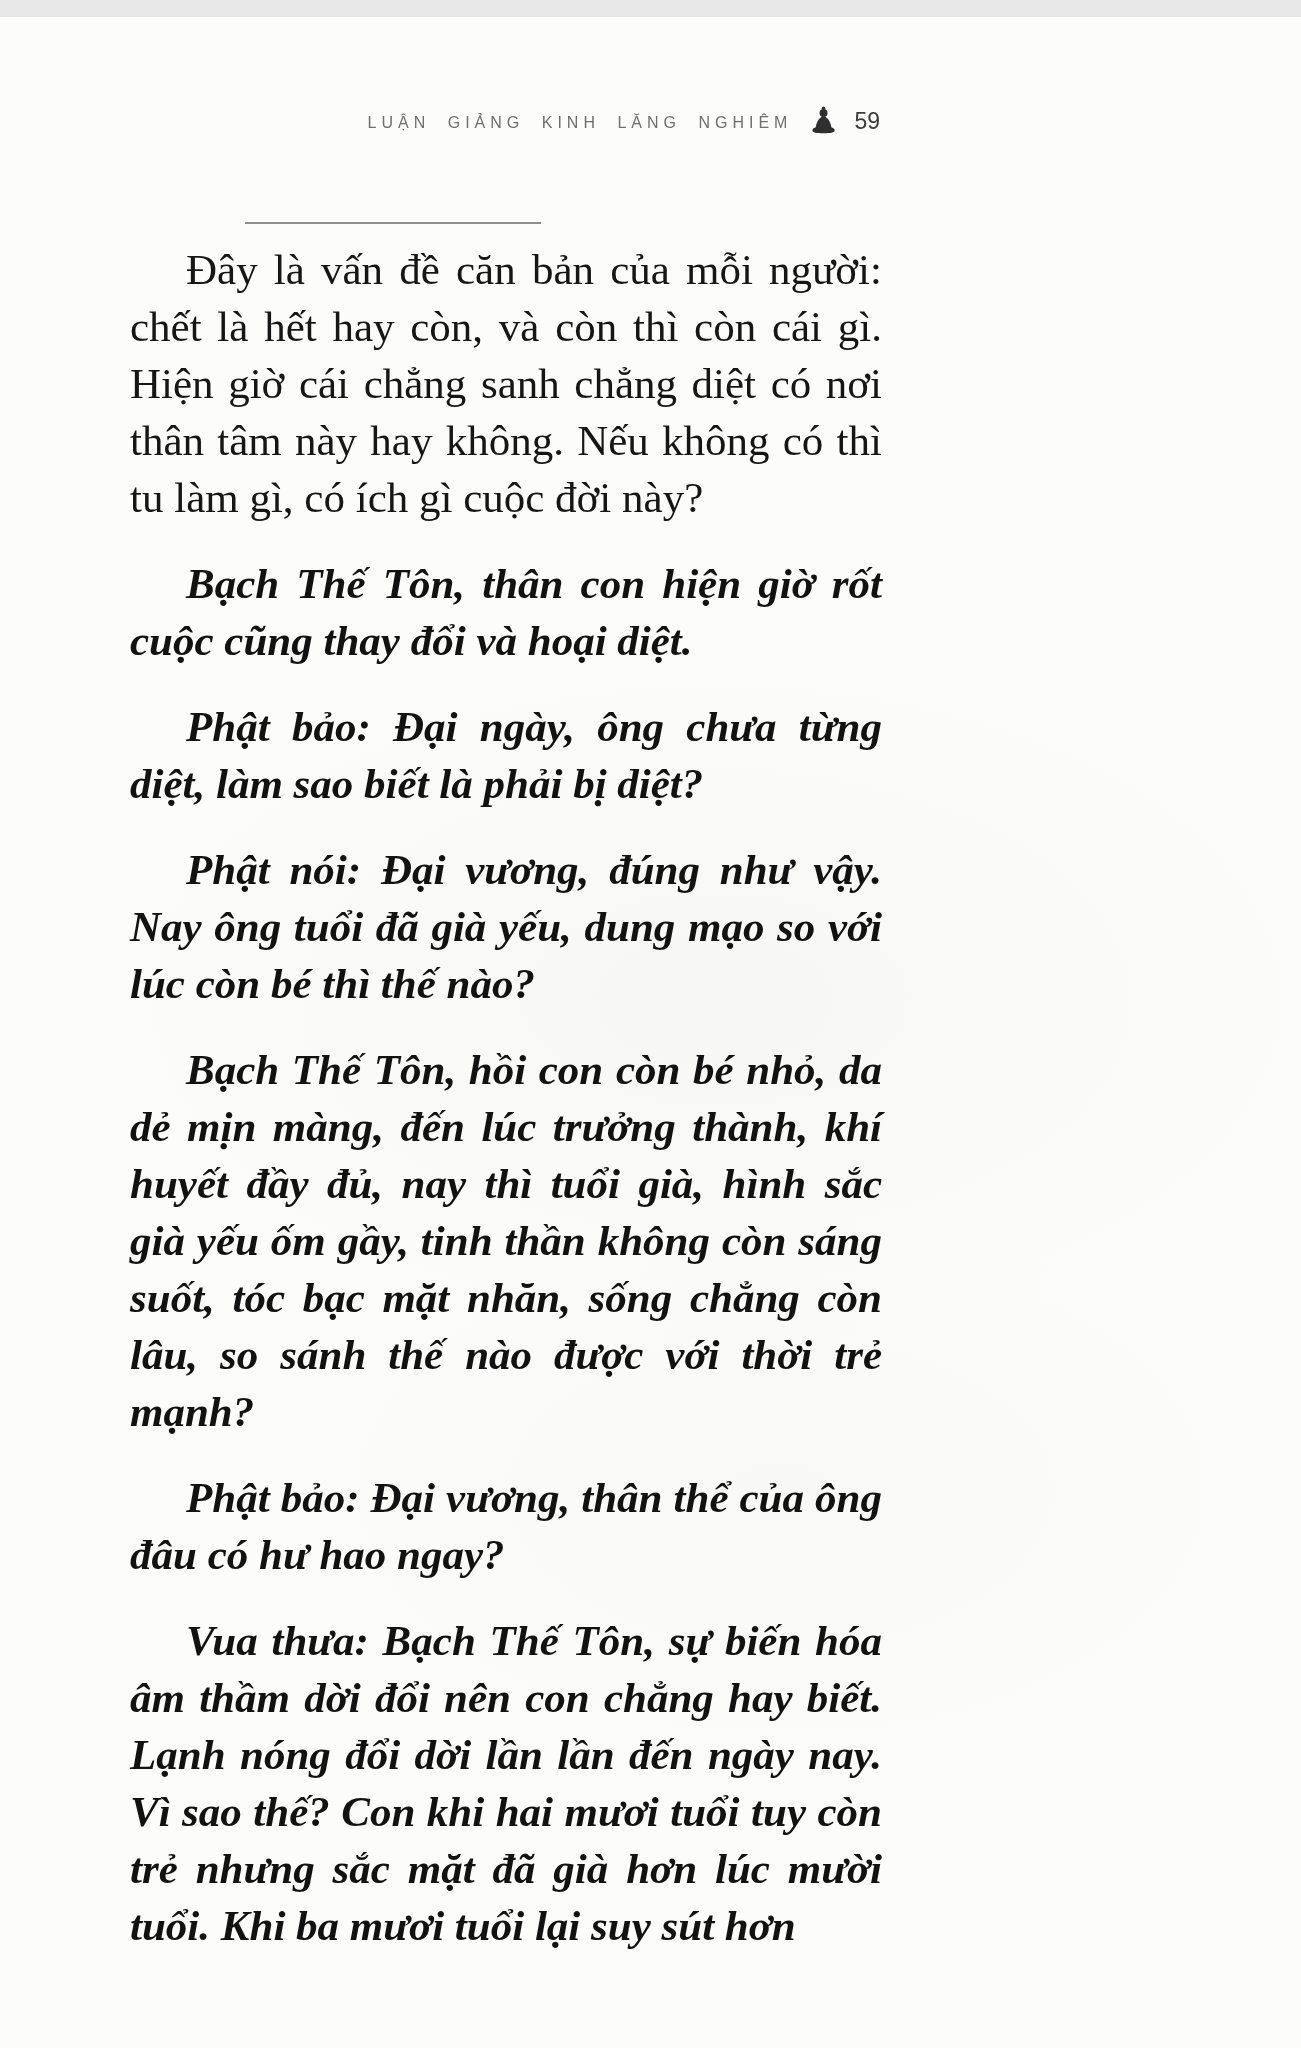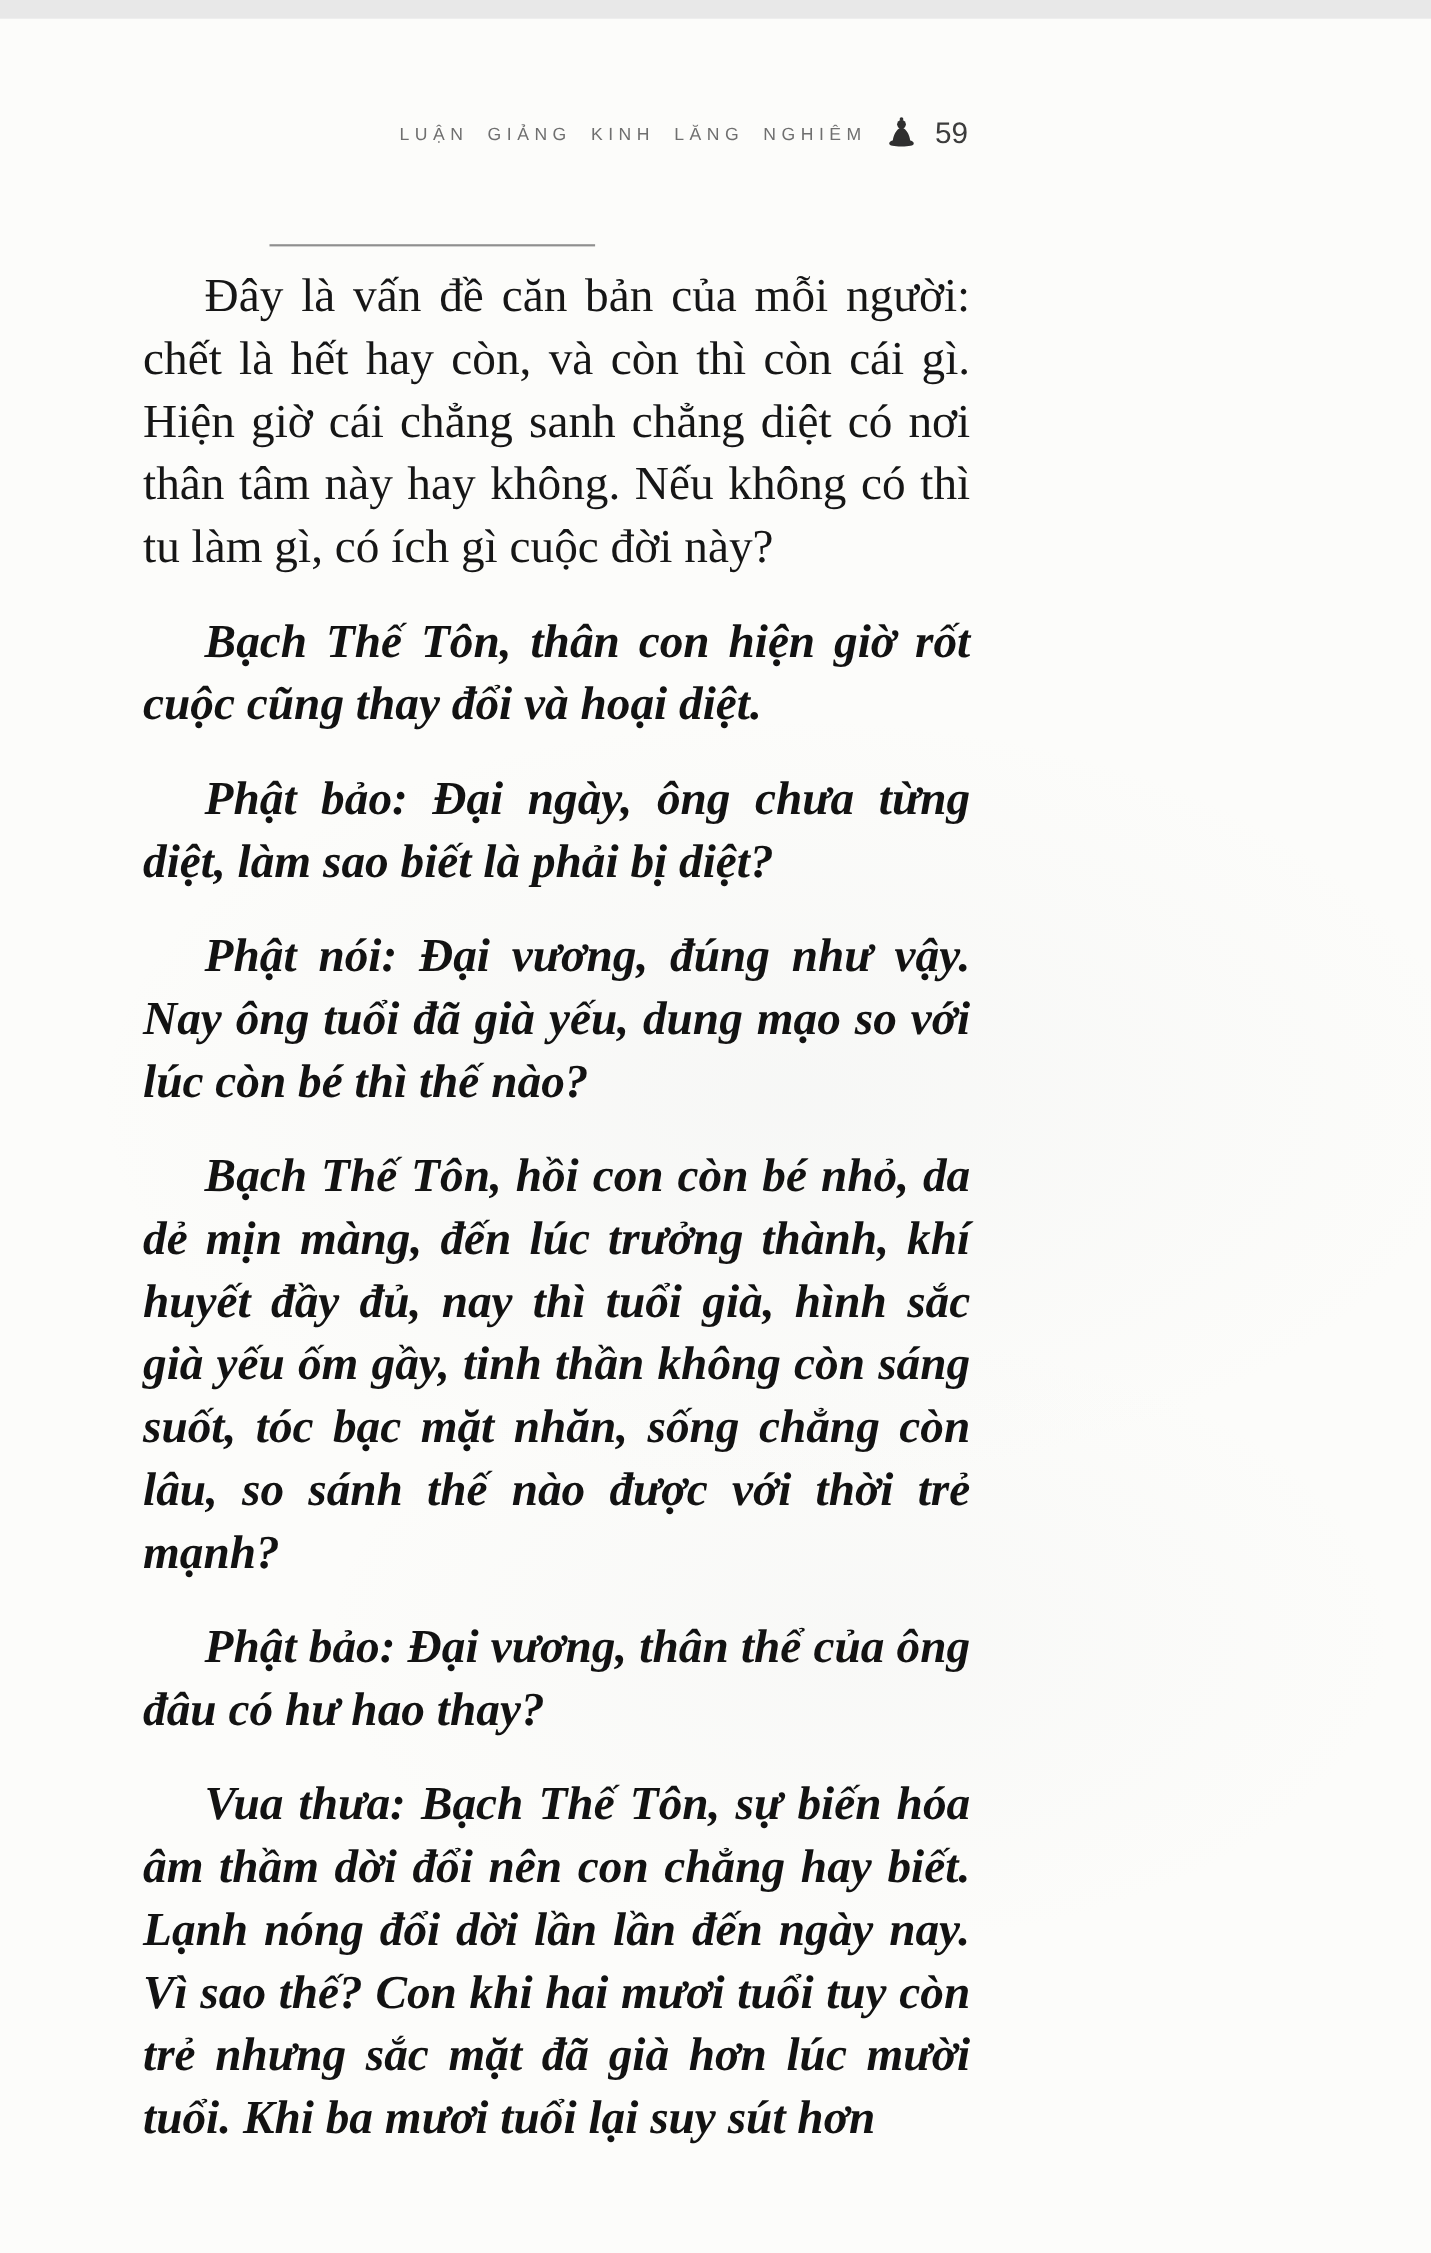--- a/index.html
+++ b/index.html
@@ -45,21 +45,21 @@
     color: #6f6f6f;
     transform: translateY(2px);
   }
   .buddha {
     width: 34px;
     height: 36px;
     display: inline-block;
   }
   .page-number {
     font-family: "Liberation Sans", sans-serif;
-    font-size: 27px;
+    font-size: 23px;
     color: #3c3c3c;
   }
 
   .separator-line {
     position: absolute;
     left: 245px;
     top: 205px;
     width: 296px;
     height: 2px;
     background: #8f8f8f;
@@ -105,17 +105,17 @@
   </div>
 
   <div class="separator-line"></div>
 
   <div class="content">
     <p>Đây là vấn đề căn bản của mỗi người: chết là hết hay còn, và còn thì còn cái gì. Hiện giờ cái chẳng sanh chẳng diệt có nơi thân tâm này hay không. Nếu không có thì tu làm gì, có ích gì cuộc đời này?</p>
     <p class="q">Bạch Thế Tôn, thân con hiện giờ rốt cuộc cũng thay đổi và hoại diệt.</p>
     <p class="q">Phật bảo: Đại ngày, ông chưa từng diệt, làm sao biết là phải bị diệt?</p>
     <p class="q">Phật nói: Đại vương, đúng như vậy. Nay ông tuổi đã già yếu, dung mạo so với lúc còn bé thì thế nào?</p>
     <p class="q">Bạch Thế Tôn, hồi con còn bé nhỏ, da dẻ mịn màng, đến lúc trưởng thành, khí huyết đầy đủ, nay thì tuổi già, hình sắc già yếu ốm gầy, tinh thần không còn sáng suốt, tóc bạc mặt nhăn, sống chẳng còn lâu, so sánh thế nào được với thời trẻ mạnh?</p>
-    <p class="q">Phật bảo: Đại vương, thân thể của ông đâu có hư hao thay?</p>
+    <p class="q">Phật bảo: Đại vương, thân thể của ông đâu có hư hao ngay?</p>
     <p class="q">Vua thưa: Bạch Thế Tôn, sự biến hóa âm thầm dời đổi nên con chẳng hay biết. Lạnh nóng đổi dời lần lần đến ngày nay. Vì sao thế? Con khi hai mươi tuổi tuy còn trẻ nhưng sắc mặt đã già hơn lúc mười tuổi. Khi ba mươi tuổi lại suy sút hơn</p>
   </div>
 
 </div>
 
 </body></html>

